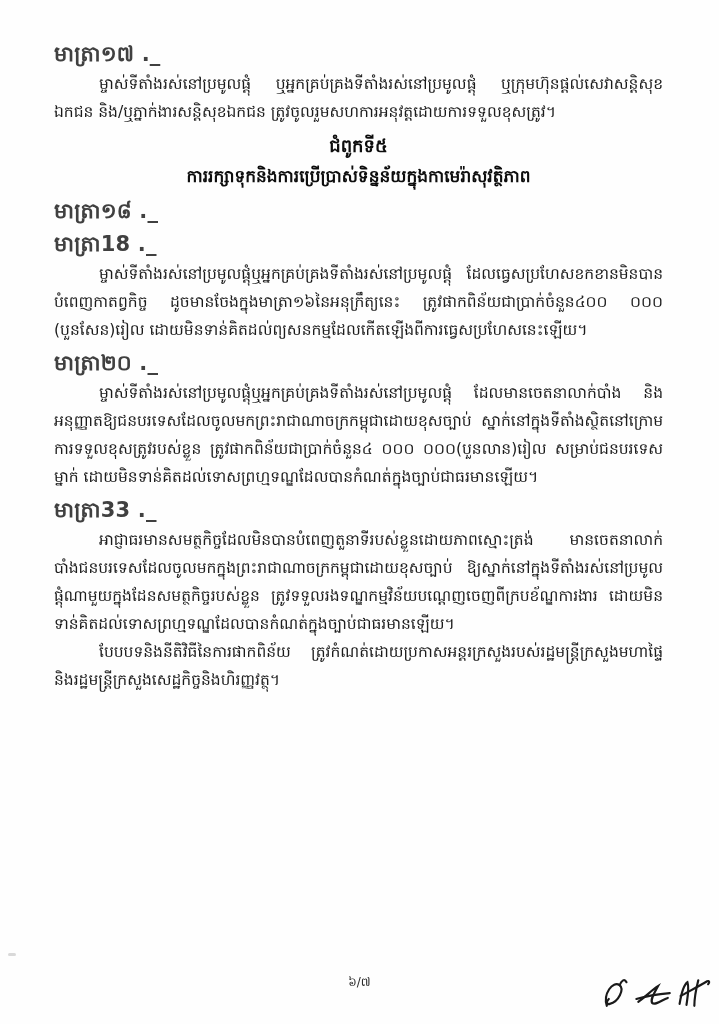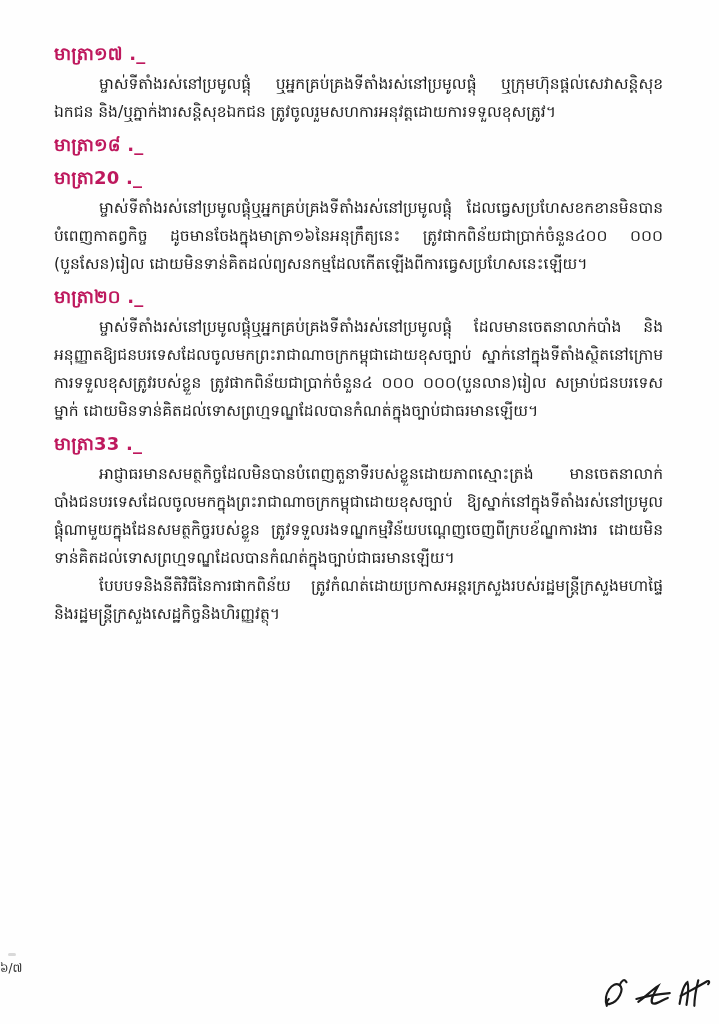--- a/index.html
+++ b/index.html
@@ -16,25 +16,25 @@
     position: relative;
     width: 719px; height: 1024px;
     background: #fefefe;
   }
   .content {
     position: absolute;
     top: 40px; left: 54px; right: 56px;
   }
   .art-heading {
     font-weight: bold;
-    font-size: 18px;
+    font-size: 21px;
     line-height: 28px;
     margin: 5px 0 2px 0;
     letter-spacing: 0.2px;
-    color: #be185d;
+    color: #404040;
   }
   .art-heading.first { margin-top: 0; }
   .para {
     font-size: 15.5px;
     line-height: 28px;
     text-align: justify;
     text-indent: 45px;
     margin: 0;
     color: #1b1b1b;
     word-break: break-word;
@@ -51,21 +51,22 @@
   }
   .chapter-sub {
     font-weight: bold;
     font-size: 17px;
     line-height: 31px;
     color: #0d0d0d;
   }
   .footer-page {
     position: absolute;
     left: 0; right: 0;
-    bottom: 46px;
+    bottom: 32px;
+    text-align: center;
     font-size: 12px;
     color: #2a2a2a;
   }
   .signature {
     position: absolute;
     right: 4px;
     bottom: 4px;
     width: 118px;
     height: 48px;
   }
@@ -81,25 +82,29 @@
 </style>
 </head>
 <body>
 
 <div class="page">
   <div class="content">
 
     <div class="art-heading first">មាត្រា១៧ ._</div>
     <p class="para">ម្ចាស់ទីតាំងរស់នៅប្រមូលផ្តុំ ឬអ្នកគ្រប់គ្រងទីតាំងរស់នៅប្រមូលផ្តុំ ឬក្រុមហ៊ុនផ្តល់សេវាសន្តិសុខឯកជន និង/ឬភ្នាក់ងារសន្តិសុខឯកជន ត្រូវចូលរួមសហការអនុវត្តដោយការទទួលខុសត្រូវ។</p>
 
+    <div class="chapter">
+      <div class="chapter-title">ជំពូកទី៥</div>
+      <div class="chapter-sub">ការរក្សាទុកនិងការប្រើប្រាស់ទិន្នន័យក្នុងកាមេរ៉ាសុវត្ថិភាព</div>
+    </div>
 
     <div class="art-heading">មាត្រា១៨ ._</div>
 
 
-    <div class="art-heading">មាត្រា20 ._</div>
+    <div class="art-heading">មាត្រា18 ._</div>
     <p class="para">ម្ចាស់ទីតាំងរស់នៅប្រមូលផ្តុំឬអ្នកគ្រប់គ្រងទីតាំងរស់នៅប្រមូលផ្តុំ ដែលធ្វេសប្រហែសខកខានមិនបានបំពេញកាតព្វកិច្ច ដូចមានចែងក្នុងមាត្រា១៦នៃអនុក្រឹត្យនេះ ត្រូវផាកពិន័យជាប្រាក់ចំនួន៤០០ ០០០ (បួនសែន)រៀល ដោយមិនទាន់គិតដល់ព្យសនកម្មដែលកើតឡើងពីការធ្វេសប្រហែសនេះឡើយ។</p>
 
     <div class="art-heading">មាត្រា២០ ._</div>
     <p class="para">ម្ចាស់ទីតាំងរស់នៅប្រមូលផ្តុំឬអ្នកគ្រប់គ្រងទីតាំងរស់នៅប្រមូលផ្តុំ ដែលមានចេតនាលាក់បាំង និងអនុញ្ញាតឱ្យជនបរទេសដែលចូលមកព្រះរាជាណាចក្រកម្ពុជាដោយខុសច្បាប់ ស្នាក់នៅក្នុងទីតាំងស្ថិតនៅក្រោមការទទួលខុសត្រូវរបស់ខ្លួន ត្រូវផាកពិន័យជាប្រាក់ចំនួន៤ ០០០ ០០០(បួនលាន)រៀល សម្រាប់ជនបរទេសម្នាក់ ដោយមិនទាន់គិតដល់ទោសព្រហ្មទណ្ឌដែលបានកំណត់ក្នុងច្បាប់ជាធរមានឡើយ។</p>
 
     <div class="art-heading">មាត្រា33 ._</div>
     <p class="para">អាជ្ញាធរមានសមត្ថកិច្ចដែលមិនបានបំពេញតួនាទីរបស់ខ្លួនដោយភាពស្មោះត្រង់ មានចេតនាលាក់បាំងជនបរទេសដែលចូលមកក្នុងព្រះរាជាណាចក្រកម្ពុជាដោយខុសច្បាប់ ឱ្យស្នាក់នៅក្នុងទីតាំងរស់នៅប្រមូលផ្តុំណាមួយក្នុងដែនសមត្ថកិច្ចរបស់ខ្លួន ត្រូវទទួលរងទណ្ឌកម្មវិន័យបណ្តេញចេញពីក្របខ័ណ្ឌការងារ ដោយមិនទាន់គិតដល់ទោសព្រហ្មទណ្ឌដែលបានកំណត់ក្នុងច្បាប់ជាធរមានឡើយ។</p>
 
     <p class="para">បែបបទនិងនីតិវិធីនៃការផាកពិន័យ ត្រូវកំណត់ដោយប្រកាសអន្តរក្រសួងរបស់រដ្ឋមន្ត្រីក្រសួងមហាផ្ទៃ និងរដ្ឋមន្ត្រីក្រសួងសេដ្ឋកិច្ចនិងហិរញ្ញវត្ថុ។</p>
 

